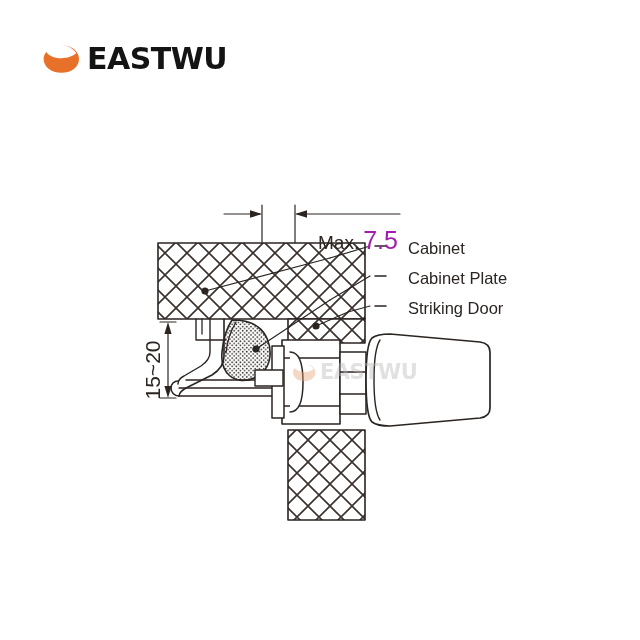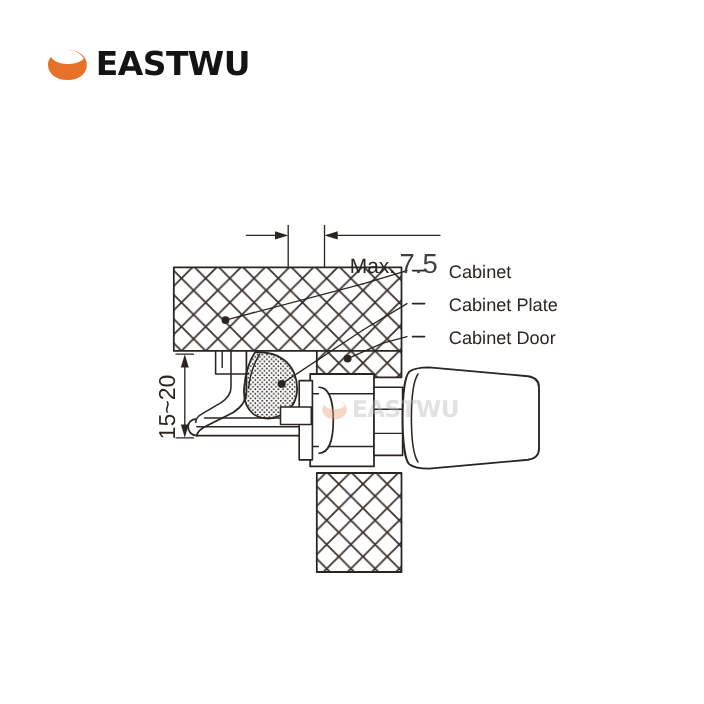--- a/index.html
+++ b/index.html
@@ -63,21 +63,21 @@
     align-items: baseline;
     gap: 4px;
     margin-top: 44px;
   }
   #dim-max-label {
     font-size: 19px;
     color: #2b2522;
   }
   #dim-max-value {
     font-size: 25px;
-    color: #404040;
+    color: #a21caf;
   }
   #dim-vert-wrap {
     position: absolute;
     left: 139px;
     top: 330px;
     width: 28px;
     height: 80px;
   }
   #dim-vert-value {
     position: absolute;
@@ -271,21 +271,21 @@
     <span id="dim-max-label">Max.</span>
     <span id="dim-max-value">7.5</span>
   </div>
 
   <div id="dim-vert-wrap">
     <span id="dim-vert-value">15~20</span>
   </div>
 
   <div class="callout-label" id="label-cabinet">Cabinet</div>
   <div class="callout-label" id="label-striking-plate">Cabinet Plate</div>
-  <div class="callout-label" id="label-cabinet-door">Cabinet Door</div>
+  <div class="callout-label" id="label-cabinet-door">Striking Door</div>
 
   <div id="watermark">
     <svg id="watermark-mark" viewBox="0 0 38 30">
       <path d="M19.5 1.2 C30 1.2 37 7.5 37 15 C37 22.5 30 28.8 19.5 28.8
                C9 28.8 1.6 22.5 1.6 15 C1.6 12.2 2.6 9.8 4.3 7.9
                C6.6 11.6 12.0 14.2 19.0 14.2 C25.5 14.2 31.0 12.3 34.2 9.3
                C31.4 4.4 26.0 1.2 19.5 1.2 Z" fill="#E8A27A"></path>
     </svg>
     <div id="watermark-text">EASTWU</div>
   </div>

